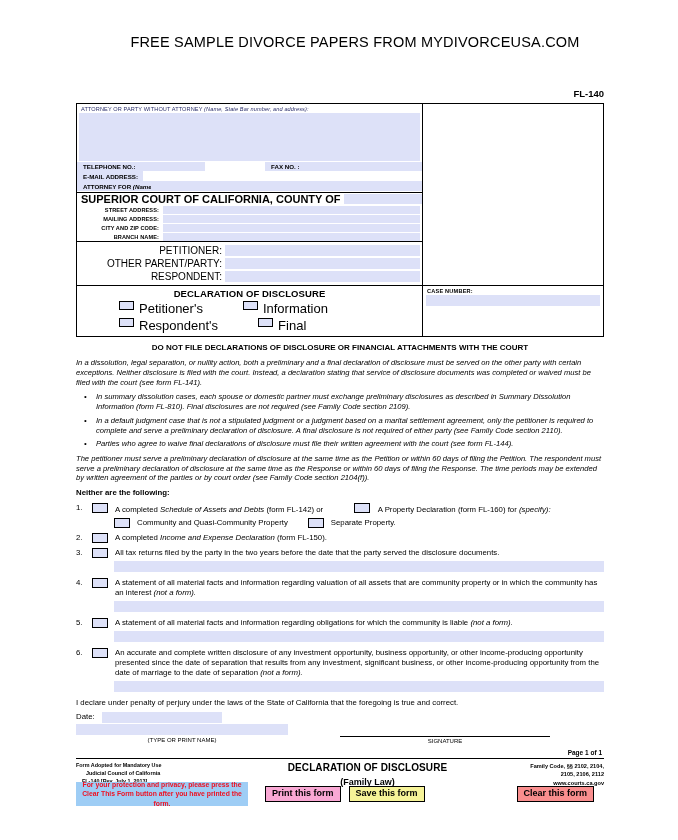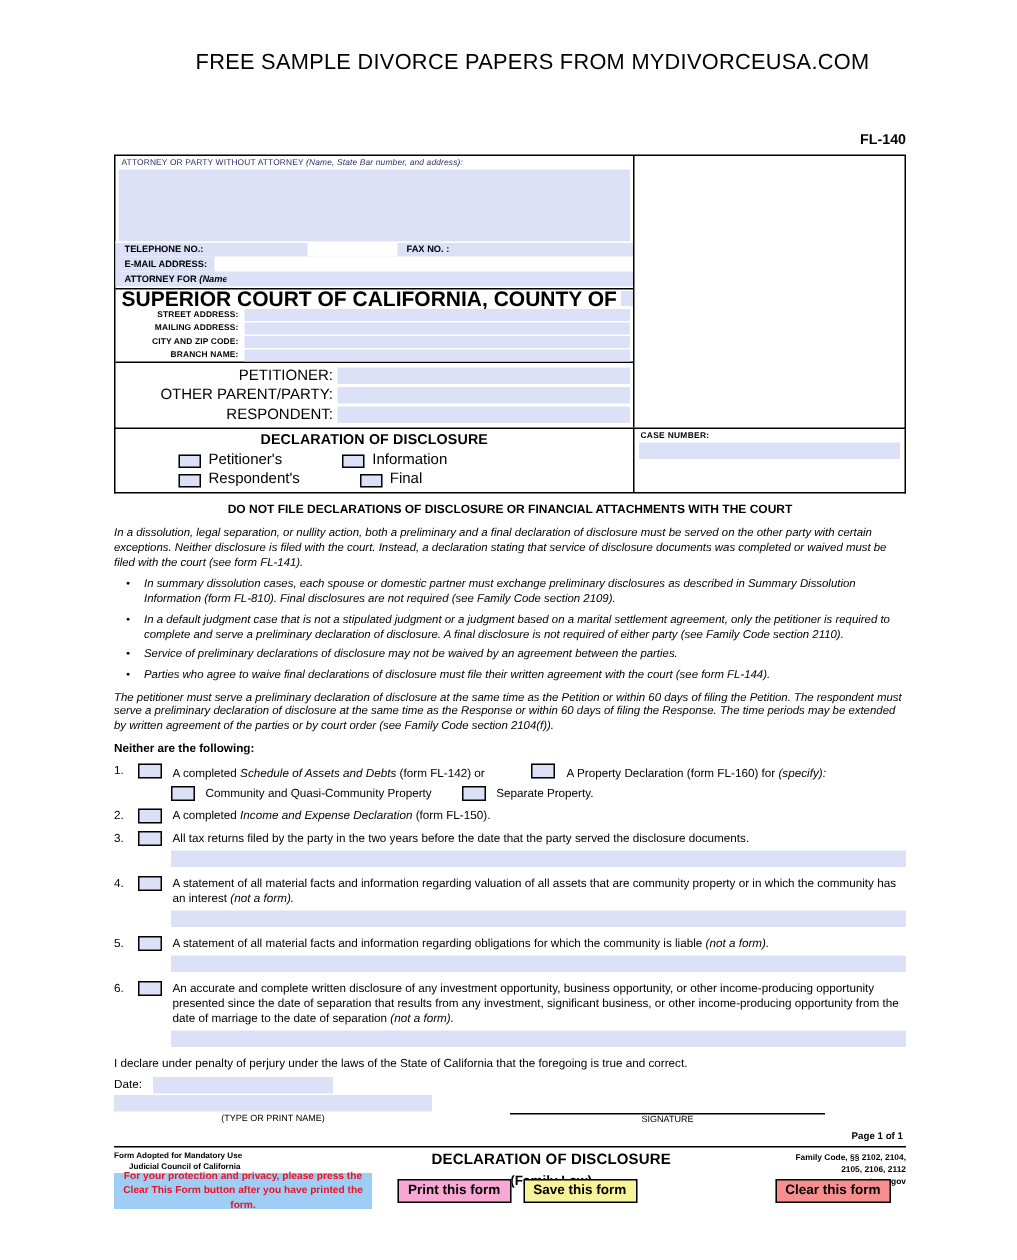--- a/index.html
+++ b/index.html
@@ -39,41 +39,41 @@
   .capright { flex:1; position:relative; }
 
   .atty-title { font-size:5.6px; color:#2b2f6b; padding:2px 0 0 4px; letter-spacing:.1px;}
   .atty-title i { font-style:italic; }
   .atty-box { height:48px; margin:1px 2px 0 2px; }
 
   .tel-row { display:flex; height:10px; align-items:center; font-size:6.2px; font-weight:bold; }
   .tel-row .seg { display:flex; align-items:center; height:100%; }
   .tel-row .lab { padding-left:6px; white-space:nowrap; }
 
-  .court-hdr { font-size:14px; font-weight:bold; display:flex; align-items:center; height:12px;text-align:center; }
+  .court-hdr { font-size:11px; font-weight:bold; display:flex; align-items:center; height:12px;text-align:center; }
   .court-hdr .t { padding-left:4px; white-space:nowrap; }
   .court-hdr .f { flex:1; height:10px; margin-left:3px; }
 
   .addr-row { display:flex; font-size:5.6px; font-weight:bold; height:9px; align-items:center;}
   .addr-row .lab { width:86px; text-align:right; padding-right:4px; letter-spacing:.1px;}
   .addr-row .f { flex:1; height:8px; margin-right:2px; }
 
   .party-row { display:flex; align-items:center; height:13px; font-size:10px; }
   .party-row .lab { width:148px; text-align:right; padding-right:3px; white-space:nowrap; }
   .party-row .f { flex:1; height:11px; margin-right:2px; }
 
   .casenum-lab { font-size:5.6px; font-weight:bold; padding:2px 0 0 4px; letter-spacing:.2px;}
   .casenum-f { height:11px; margin:1px 3px 0 3px; }
 
   
   .titleblock { display:flex; border:1.2px solid #000; border-top:none; }
   .tbleft { width:346px; border-right:1.2px solid #000; padding:2px 0 3px 0; }
   .tbright { flex:1; }
   .doc-title { text-align:center; font-size:9.5px; font-weight:bold; letter-spacing:.1px; }
-  .cbrow { display:flex; align-items:flex-end; margin-top:2px; font-size:10px; }
+  .cbrow { display:flex; align-items:flex-start; margin-top:2px; font-size:13px; }
   .cbrow .c1 { margin-left:42px; }
   .cbrow .c2 { margin-left:40px; }
   .cbx { width:15px; height:9px; border:1px solid #000; background:#dde1f8; display:inline-block; }
   .cblab { margin-left:5px; }
 
   
   .body { padding:6px 0 0 0; font-size:7.6px; line-height:1.28; }
   .allcaps-head { text-align:center; font-weight:bold; font-size:8px; margin-bottom:5px; }
   p.para { margin:0 0 5px 0; font-style:italic; }
   ul.bul { margin:0 0 5px 0; padding:0 0 0 0; list-style:none; }
@@ -233,21 +233,20 @@
 
   <div class="body">
 
     <div class="allcaps-head">DO NOT FILE DECLARATIONS OF DISCLOSURE OR FINANCIAL ATTACHMENTS WITH THE COURT</div>
 
     <p class="para">In a dissolution, legal separation, or nullity action, both a preliminary and a final declaration of disclosure must be served on the other party with certain exceptions. Neither disclosure is filed with the court. Instead, a declaration stating that service of disclosure documents was completed or waived must be filed with the court (see form FL-141).</p>
 
     <ul class="bul">
       <li>In summary dissolution cases, each spouse or domestic partner must exchange preliminary disclosures as described in Summary Dissolution Information (form FL-810). Final disclosures are not required (see Family Code section 2109).</li>
       <li>In a default judgment case that is not a stipulated judgment or a judgment based on a marital settlement agreement, only the petitioner is required to complete and serve a preliminary declaration of disclosure. A final disclosure is not required of either party (see Family Code section 2110).</li>
-      <li>Service of preliminary declarations of disclosure may not be waived by an agreement between the parties.</li>
       <li>Parties who agree to waive final declarations of disclosure must file their written agreement with the court (see form FL-144).</li>
     </ul>
 
     <p class="para">The petitioner must serve a preliminary declaration of disclosure at the same time as the Petition or within 60 days of filing the Petition. The respondent must serve a preliminary declaration of disclosure at the same time as the Response or within 60 days of filing the Response. The time periods may be extended by written agreement of the parties or by court order (see Family Code section 2104(f)).</p>
 
     <div class="attached">Neither are the following:</div>
 
     <div class="item">
       <span class="num">1.</span>
       <span class="bx"></span>

